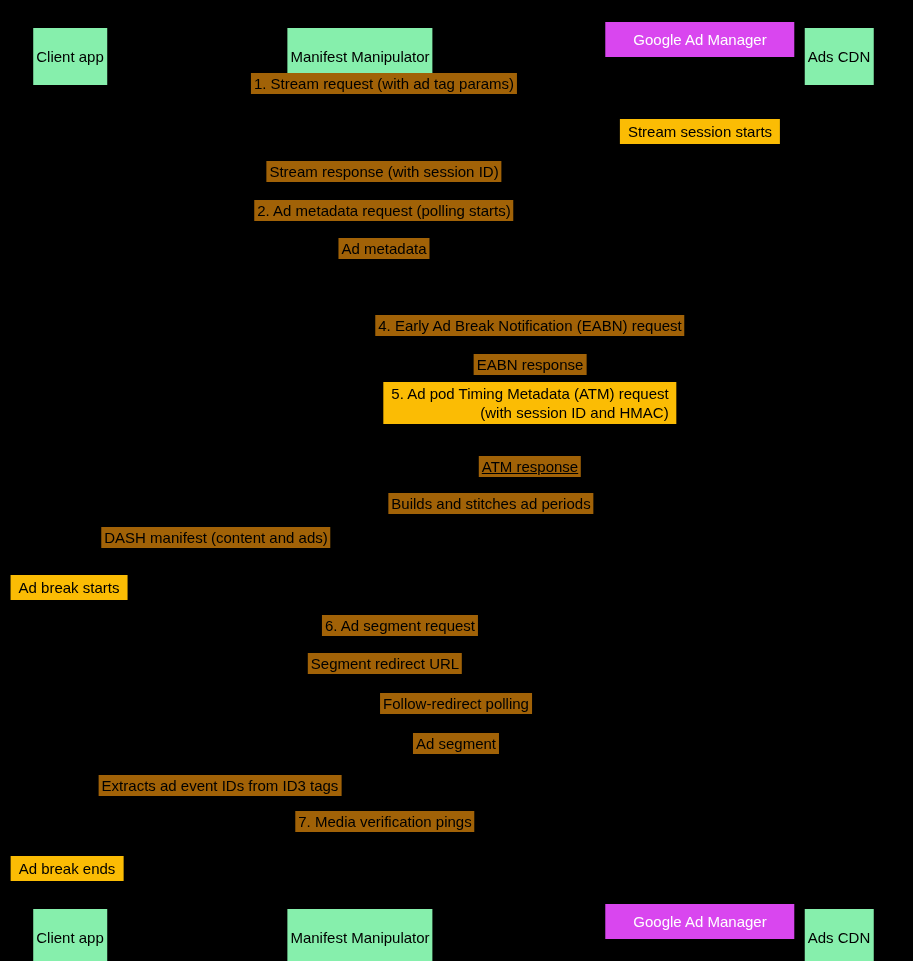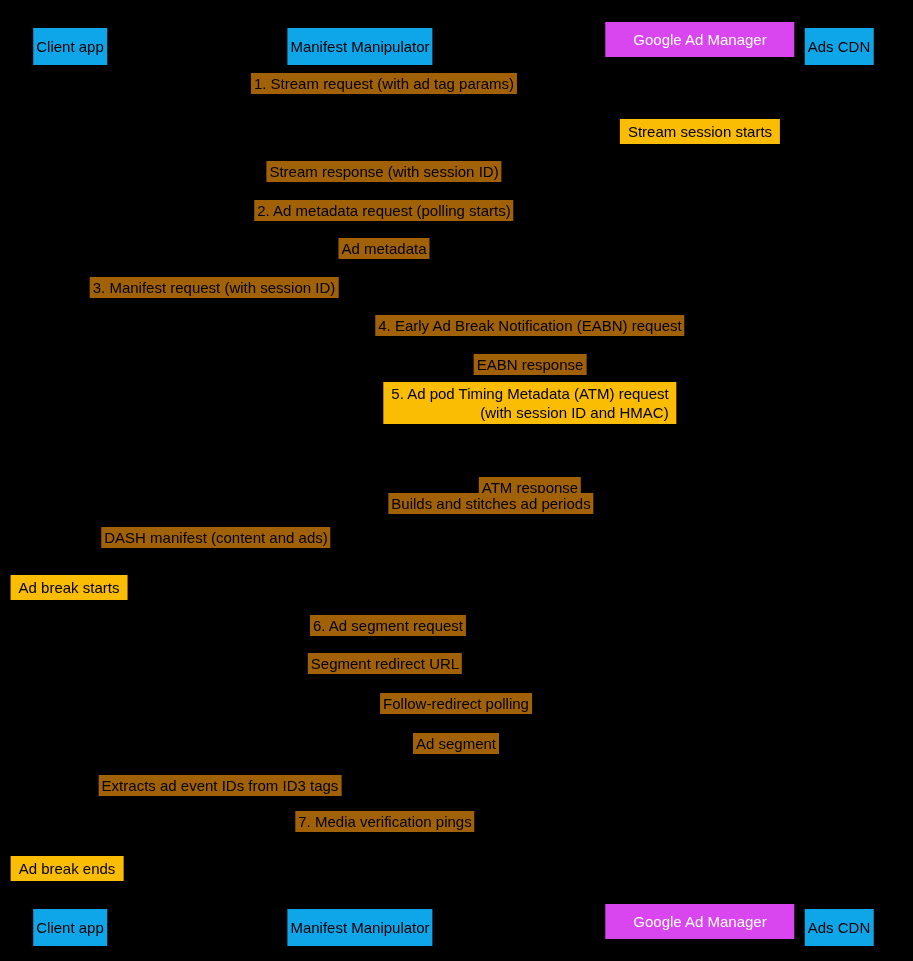--- a/index.html
+++ b/index.html
@@ -40,25 +40,25 @@
   }
   .note.multiline {
     white-space: normal;
     line-height: 19px;
     padding: 2px 8px;
   }
   
   .participant {
     position: absolute;
     transform: translateX(-50%);
-    background: #0ea5e9;
+    background: #86efac;
     color: #000000;
     font-size: 15px;
     line-height: 17px;
-    padding: 10px 3px;
+    padding: 20px 3px;
     white-space: nowrap;
   }
   .participant.gam {
     background: #d946ef;
     color: #ffffff;
     padding: 9px 28px;
     text-align: center;
   }
 </style>
 </head>
@@ -74,40 +74,39 @@
   <div class="lbl" style="left:384px; top:73px;">1. Stream request (with ad tag params)</div>
 
   <div class="note" style="left:700px; top:119px;">Stream session starts</div>
 
   <div class="lbl" style="left:384px; top:161px;">Stream response (with session ID)</div>
 
   <div class="lbl" style="left:384px; top:200px;">2. Ad metadata request (polling starts)</div>
 
   <div class="lbl" style="left:384px; top:238px;">Ad metadata</div>
 
-  <div class="lbl" style="left:214px; top:277px;">3. Manifest request (with session ID)</div>
 
   <div class="lbl" style="left:530px; top:315px;">4. Early Ad Break Notification (EABN) request</div>
 
   <div class="lbl" style="left:530px; top:354px;">EABN response</div>
 
   <div class="note multiline" style="left:530px; top:382px;">
     <div>5. Ad pod Timing Metadata (ATM) request</div>
     <div>(with session ID and HMAC)</div>
   </div>
 
-  <div class="lbl" style="left:530px; top:477px;text-decoration:underline;">ATM response</div>
+  <div class="lbl" style="left:530px; top:456px;text-decoration:underline;">ATM response</div>
 
   <div class="lbl" style="left:216px; top:527px;">DASH manifest (content and ads)</div>
 
   <div class="lbl" style="left:491px; top:493px;">Builds and stitches ad periods</div>
 
   <div class="note" style="left:69px; top:575px;">Ad break starts</div>
 
-  <div class="lbl" style="left:388px; top:615px;">6. Ad segment request</div>
+  <div class="lbl" style="left:400px; top:615px;">6. Ad segment request</div>
 
   <div class="lbl" style="left:385px; top:653px;">Segment redirect URL</div>
 
   <div class="lbl" style="left:456px; top:693px;">Follow-redirect polling</div>
 
   <div class="lbl" style="left:456px; top:733px;">Ad segment</div>
 
   <div class="lbl" style="left:220px; top:775px;">Extracts ad event IDs from ID3 tags</div>
 
   <div class="lbl" style="left:385px; top:811px;">7. Media verification pings</div>

